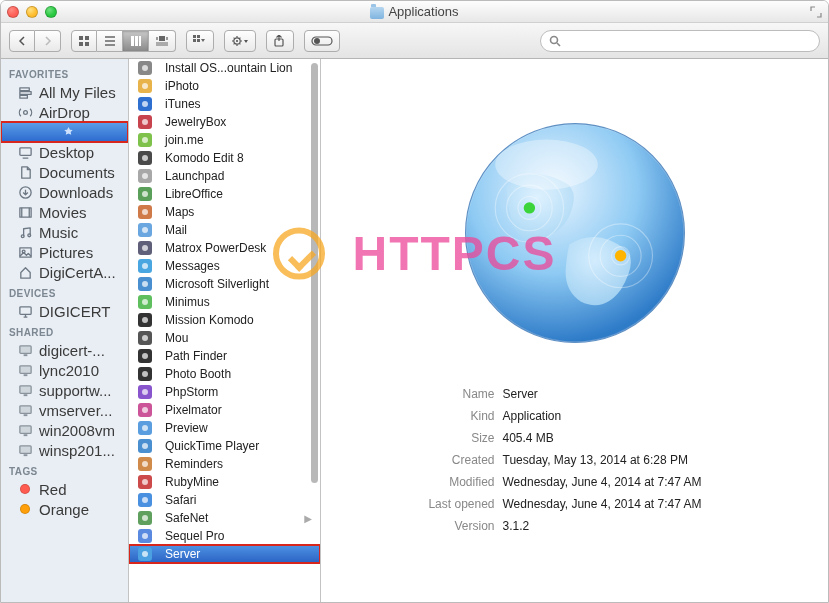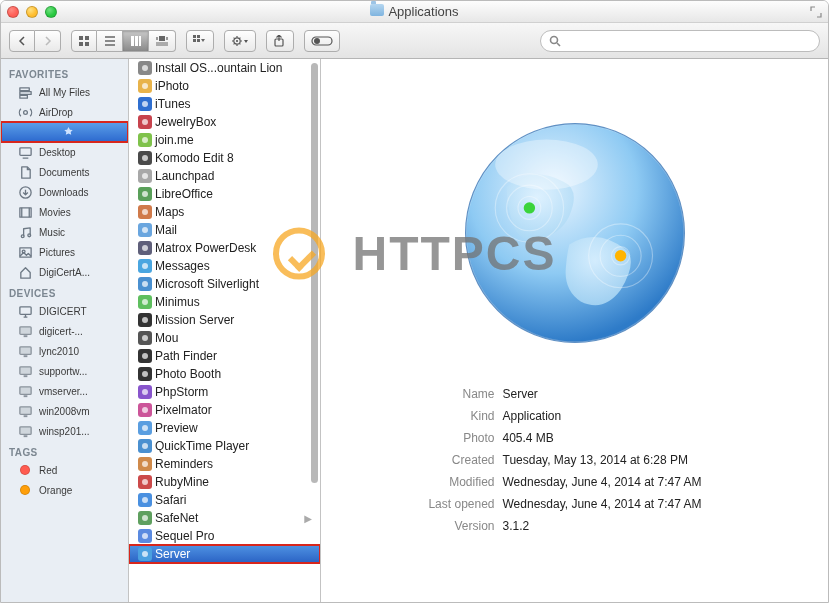--- a/index.html
+++ b/index.html
@@ -4,21 +4,21 @@
 <style>
   * { box-sizing: border-box; margin: 0; padding: 0; }
   body { font-family: "Lucida Grande", "Helvetica Neue", Arial, sans-serif; font-size: 12px; color: #333; background: #fff; width: 829px; height: 603px; overflow: hidden; position: relative; }
   .window { width: 829px; height: 603px; display: flex; flex-direction: column; border: 1px solid #bbb; border-radius: 6px 6px 0 0; overflow: hidden; }
   .titlebar { height: 22px; background: linear-gradient(#fdfdfd,#e7e7e7); border-bottom: 1px solid #d0d0d0; display: flex; align-items: center; padding: 0 6px; position: relative; }
   .traffic { display: flex; gap: 7px; }
   .dot { width: 12px; height: 12px; border-radius: 50%; border: 0.5px solid rgba(0,0,0,.2); }
   .dot.red { background: radial-gradient(circle at 35% 30%, #ff8b82, #ff5f57 60%); }
   .dot.yellow { background: radial-gradient(circle at 35% 30%, #ffe07f, #ffbd2e 60%); }
   .dot.green { background: radial-gradient(circle at 35% 30%, #6fe07f, #28c840 60%); }
-  .title-center { position: absolute; left: 0; right: 0; text-align: center; font-size: 13px; color: #444; display: flex; align-items: flex-start; justify-content: center; gap: 4px; }
+  .title-center { position: absolute; left: 0; right: 0; text-align: center; font-size: 13px; color: #444; display: flex; align-items: flex-end; justify-content: center; gap: 4px; }
   .folder-icon { width: 14px; height: 12px; background: linear-gradient(#b5d6f0,#7fb4df); border-radius: 2px; position: relative; display:inline-block;}
   .folder-icon:before { content:""; position:absolute; top:-3px; left:1px; width:5px; height:3px; background:#9cc4e6; border-radius:1px 1px 0 0;}
   .resize-icon { width:12px; height:12px; position:absolute; right:6px; top:5px; }
   .resize-icon svg { width:12px; height:12px; stroke:#888; stroke-width:1.2; fill:none; }
 
   .toolbar { height: 36px; background: linear-gradient(#f7f7f7,#e4e4e4); border-bottom:1px solid #b5b5b5; display:flex; align-items:center; padding: 0 8px; gap: 10px; }
   .navseg, .viewseg, .viewseg2, .gearseg, .shareseg, .switchseg { display:flex; }
   .tb-btn { height:22px; min-width:26px; background: linear-gradient(#fefefe,#e9e9e9); border:1px solid #adadad; display:flex; align-items:center; justify-content:center; padding:0 6px; color:#555;}
   .tb-btn:first-child{border-top-left-radius:4px;border-bottom-left-radius:4px;}
   .tb-btn:last-child{border-top-right-radius:4px;border-bottom-right-radius:4px;}
@@ -26,42 +26,42 @@
   .tb-btn.active { background: linear-gradient(#c9c9c9,#8a8a8a); color:#fff; box-shadow: inset 0 1px 2px rgba(0,0,0,.2);}
   .gap-flex { flex:1; }
   .search-wrap { width: 280px; height:22px; border:1px solid #bcbcbc; border-radius:11px; background:#fff; display:flex; align-items:center; padding:0 8px; gap:4px;}
   .search-wrap input { border:none; outline:none; font-size:12px; flex:1; background:transparent;}
   .mag { width:12px; height:12px; }
   .mag svg { width:12px; height:12px; stroke:#888; fill:none; stroke-width:1.6;}
 
   .body { flex:1; display:flex; overflow:hidden; }
   .sidebar { width: 128px; background:#e9eef4; border-right:1px solid #c3c3c3; padding-top:4px; overflow-y:auto;}
   .side-head { font-size:10px; font-weight:bold; color:#7c8791; letter-spacing:0.4px; padding: 6px 8px 2px; text-transform:uppercase;}
-  .side-item { display:flex; align-items:center; gap:6px; padding:2px 8px 2px 16px; font-size:10px; color:#3a3a3a; height:20px; white-space:nowrap; overflow:hidden; text-overflow:ellipsis;}
+  .side-item { display:flex; align-items:center; gap:6px; padding:2px 8px 2px 16px; font-size:15px; color:#3a3a3a; height:20px; white-space:nowrap; overflow:hidden; text-overflow:ellipsis;}
   .side-item.selected { background: linear-gradient(#5a9de8,#2e6bcf); color:#fff; border-top:1px solid #4c8ddb; border-bottom:1px solid #2559b1;}
   .side-item .sicon { width:16px; height:16px; display:inline-flex; align-items:center; justify-content:center; color:#6d7884;}
   .side-item.selected .sicon{color:#cfe3ff;}
   .side-item.highlight { outline:2px solid #d8261c; outline-offset:-1px;flex-direction:column; }
   .tag-dot { width:10px; height:10px; border-radius:50%; border:1px solid rgba(0,0,0,.15);}
 
   .filelist { width: 192px; border-right:1px solid #c3c3c3; overflow-y:auto; position:relative; background:#fff;}
-  .fl-row { display:flex; align-items:center; gap:2px; padding:1px 8px; height:18px; font-size:12px; color:#222; white-space:nowrap; overflow:hidden;}
+  .fl-row { display:flex; align-items:center; gap:12px; padding:1px 8px; height:18px; font-size:12px; color:#222; white-space:nowrap; overflow:hidden;}
   .fl-row.selected { background: linear-gradient(#4f93e3,#2a62c4); color:#fff; }
   .fl-row.highlight { outline:2px solid #d8261c; outline-offset:-1px; position:relative; z-index:2;}
   .fl-row .ficon { width:16px; height:16px; border-radius:3px; display:inline-flex; align-items:center; justify-content:center; font-size:10px; flex-shrink:0;}
   .fl-row .chev { margin-left:auto; color:#aaa; font-size:10px;}
   .scroll-ind { position:absolute; right:2px; top:4px; width:7px; height:420px; background:rgba(0,0,0,.28); border-radius:4px;}
 
   .preview { flex:1; display:flex; flex-direction:column; align-items:center; padding: 40px 24px 12px; overflow:auto; background:#fff; position:relative;}
   .globe-wrap { width: 228px; height:228px; margin-top:20px; margin-bottom:40px; }
   .info-grid { display:grid; grid-template-columns: 110px auto; column-gap: 12px; row-gap: 4px; font-size:12px; width:100%; max-width:380px;gap:8px;}
   .info-grid .lbl { text-align:right; color:#888; }
   .info-grid .val { color:#222; }
 
-  .watermark { position:absolute; left:50%; top:42%; transform:translate(-50%,-50%); font-size:48px; font-weight:600; color:#737373; opacity:.75; display:flex; align-items:center; gap:28px; pointer-events:none; letter-spacing:2px;}
+  .watermark { position:absolute; left:50%; top:42%; transform:translate(-50%,-50%); font-size:48px; font-weight:600; color:#ec4899; opacity:.75; display:flex; align-items:center; gap:28px; pointer-events:none; letter-spacing:2px;}
   .watermark .check { width:52px; height:52px; border-radius:50%; border:6px solid #f7a823; position:relative;}
   .watermark .check:after { content:""; position:absolute; left:11px; top:16px; width:18px; height:10px; border-left:6px solid #f7a823; border-bottom:6px solid #f7a823; transform:rotate(-45deg);}
 
   
   svg { display:block; }
 </style>
 </head>
 <body>
 
 <div class="window">
@@ -292,20 +292,21 @@
         <div class="side-head">DEVICES</div>
         <div class="side-item">
           <span class="sicon">
             <svg width="15" height="15" viewBox="0 0 16 16" fill="none" stroke="currentColor" stroke-width="1.4" stroke-linejoin="round">
               <rect x="2" y="3" width="12" height="8" rx="1"></rect>
               <path d="M6 14h4M8 11v3"></path>
             </svg>
           </span>
           <span>DIGICERT</span>
         </div>
+        <div class="side-head">SHARED</div>
         <div class="side-item">
           <span class="sicon">
             <svg width="15" height="15" viewBox="0 0 16 16" fill="none" stroke="currentColor" stroke-width="1.4" stroke-linejoin="round">
               <rect x="2" y="3" width="12" height="8" rx="1" fill="#cfd6dc" stroke="#8a939c"></rect>
               <rect x="6" y="12" width="4" height="2" fill="#8a939c" stroke="none"></rect>
             </svg>
           </span>
           <span>digicert-...</span>
         </div>
         <div class="side-item">
@@ -495,21 +496,21 @@
           </span>
           <span>Minimus</span>
         </div>
         <div class="fl-row">
           <span class="ficon">
             <svg width="16" height="16" viewBox="0 0 16 16">
               <rect x="1" y="1" width="14" height="14" rx="3" fill="#333"></rect>
               <circle cx="8" cy="8" r="3" fill="rgba(255,255,255,.7)"></circle>
             </svg>
           </span>
-          <span>Mission Server</span>
+          <span>Mission Komodo</span>
         </div>
         <div class="fl-row">
           <span class="ficon">
             <svg width="16" height="16" viewBox="0 0 16 16">
               <rect x="1" y="1" width="14" height="14" rx="3" fill="#555"></rect>
               <circle cx="8" cy="8" r="3" fill="rgba(255,255,255,.7)"></circle>
             </svg>
           </span>
           <span>Mou</span>
         </div>
@@ -654,21 +655,21 @@
           <circle cx="140" cy="120" r="5" fill="#ffb400"></circle>
           <ellipse cx="75" cy="40" rx="45" ry="22" fill="#fff" opacity=".35"></ellipse>
         </svg>
       </div>
 
       <div class="info-grid">
         <div class="lbl">Name</div>
         <div class="val">Server</div>
         <div class="lbl">Kind</div>
         <div class="val">Application</div>
-        <div class="lbl">Photo</div>
+        <div class="lbl">Size</div>
         <div class="val">405.4 MB</div>
         <div class="lbl">Created</div>
         <div class="val">Tuesday, May 13, 2014 at 6:28 PM</div>
         <div class="lbl">Modified</div>
         <div class="val">Wednesday, June 4, 2014 at 7:47 AM</div>
         <div class="lbl">Last opened</div>
         <div class="val">Wednesday, June 4, 2014 at 7:47 AM</div>
         <div class="lbl">Version</div>
         <div class="val">3.1.2</div>
       </div>

